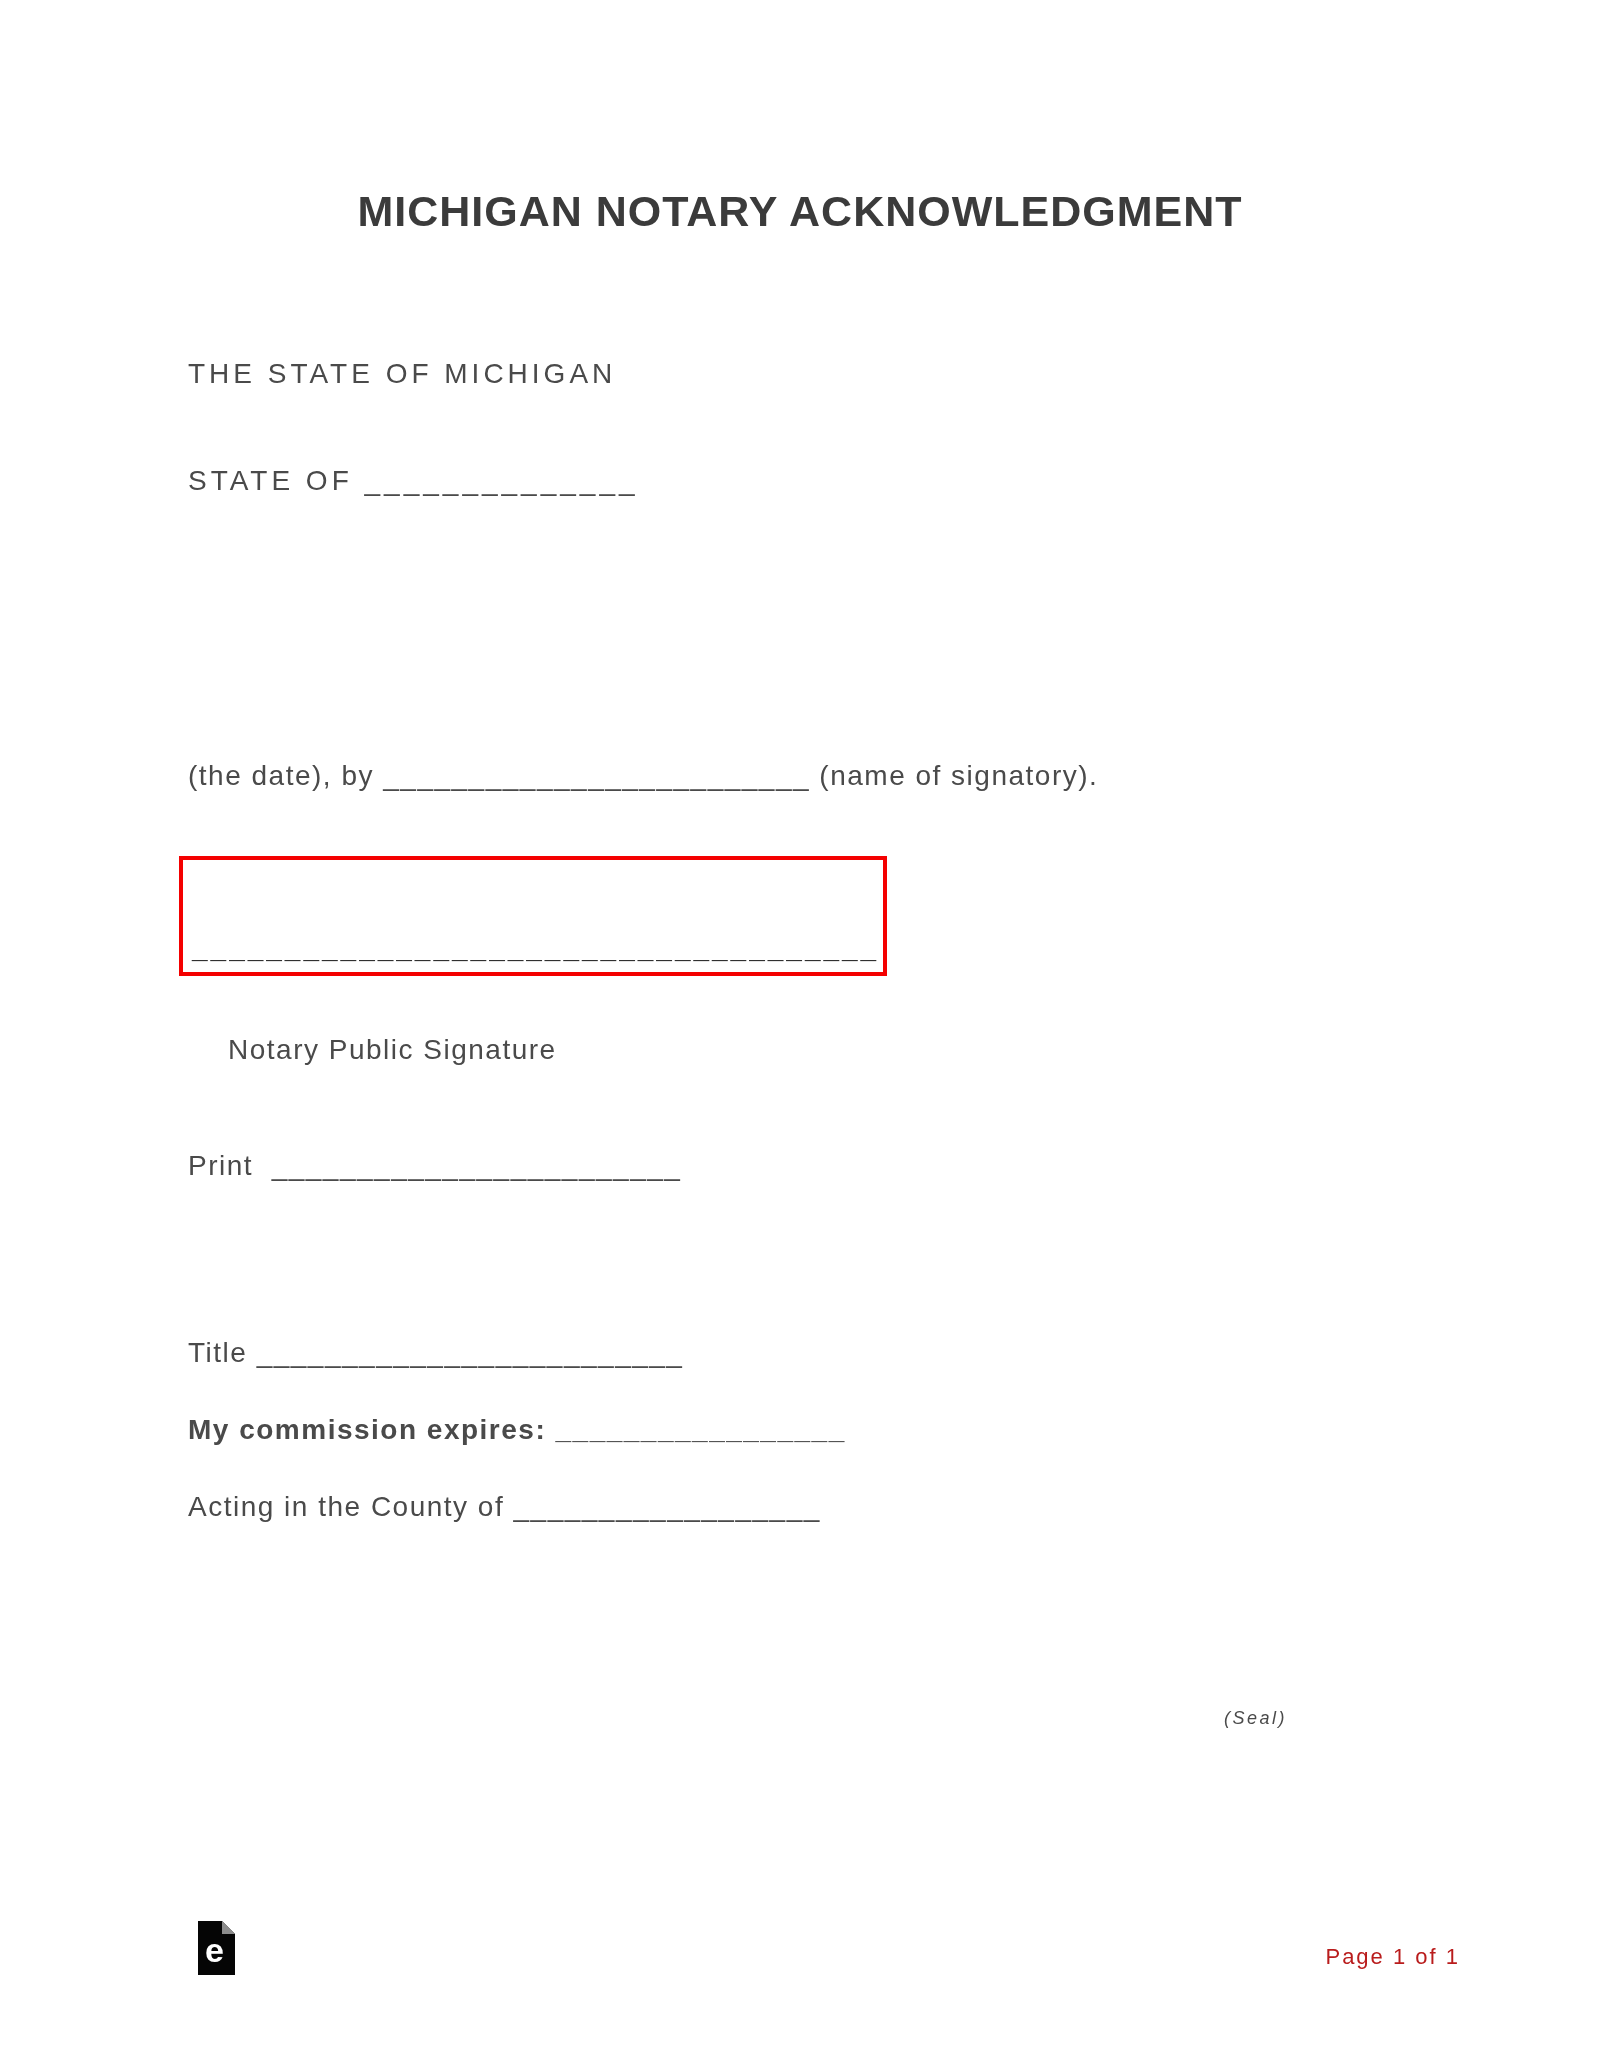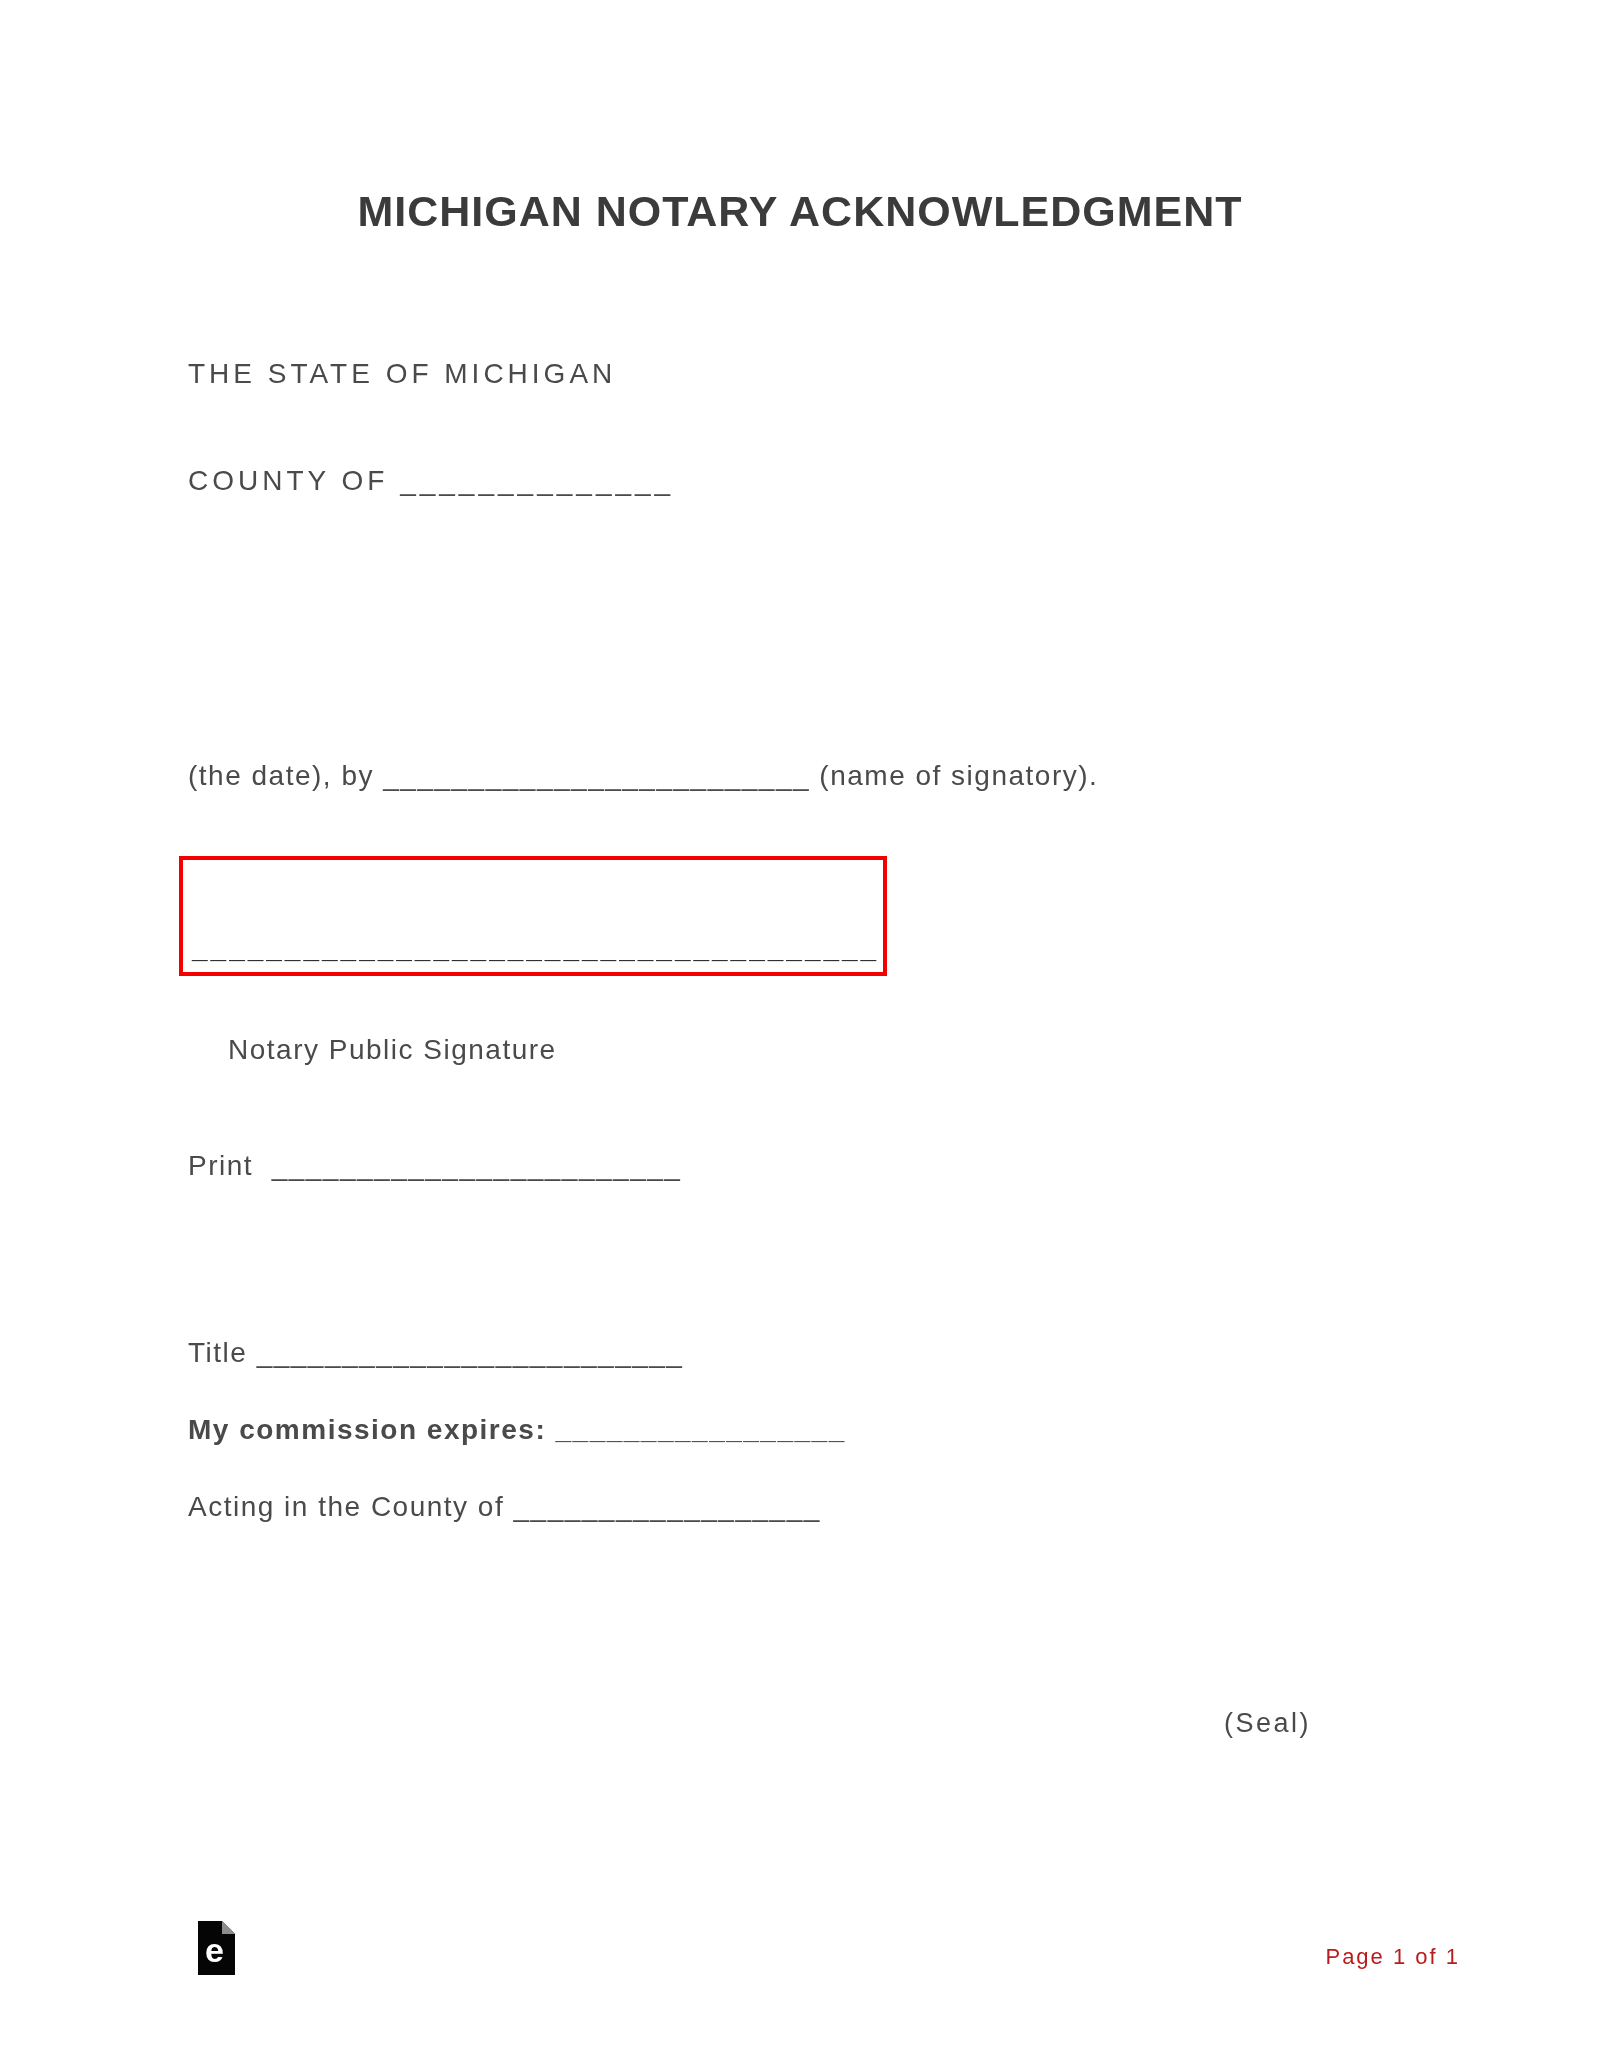--- a/index.html
+++ b/index.html
@@ -58,24 +58,25 @@
   }
   .notary-label     { top: 1034px; margin-left: 40px; }
   .print-line       { top: 1150px; }
   .title-line       { top: 1337px; }
   .commission-line  { top: 1414px; font-weight: bold; }
   .acting-line      { top: 1491px; }
   .seal-label {
     position: absolute;
     left: 1224px;
     top: 1708px;
-    font-size: 27px;
+    font-size: 18px;
     color: #4a4a4a;
     letter-spacing: 2.5px;
     white-space: pre;
+    font-style: italic;
   }
   .footer-logo {
     position: absolute;
     left: 198px;
     top: 1921px;
     width: 37px;
     height: 54px;
   }
   .page-number {
     position: absolute;
@@ -91,21 +92,21 @@
 </style>
 </head>
 <body>
 
 <div class="page">
 
   <div class="doc-title">MICHIGAN NOTARY ACKNOWLEDGMENT</div>
 
   <div class="doc-line caps-line state-line">THE STATE OF MICHIGAN</div>
 
-  <div class="doc-line caps-line county-line">COUNTY OF ______________</div>
+  <div class="doc-line caps-line county-line">STATE OF ______________</div>
 
 
   <div class="doc-line ack-line-2">(the date), by _________________________ (name of signatory).</div>
 
   <div class="highlight-box"></div>
 
   <div class="doc-line signature-blank">_____________________________________</div>
 
   <div class="doc-line notary-label">Notary Public Signature</div>
 

